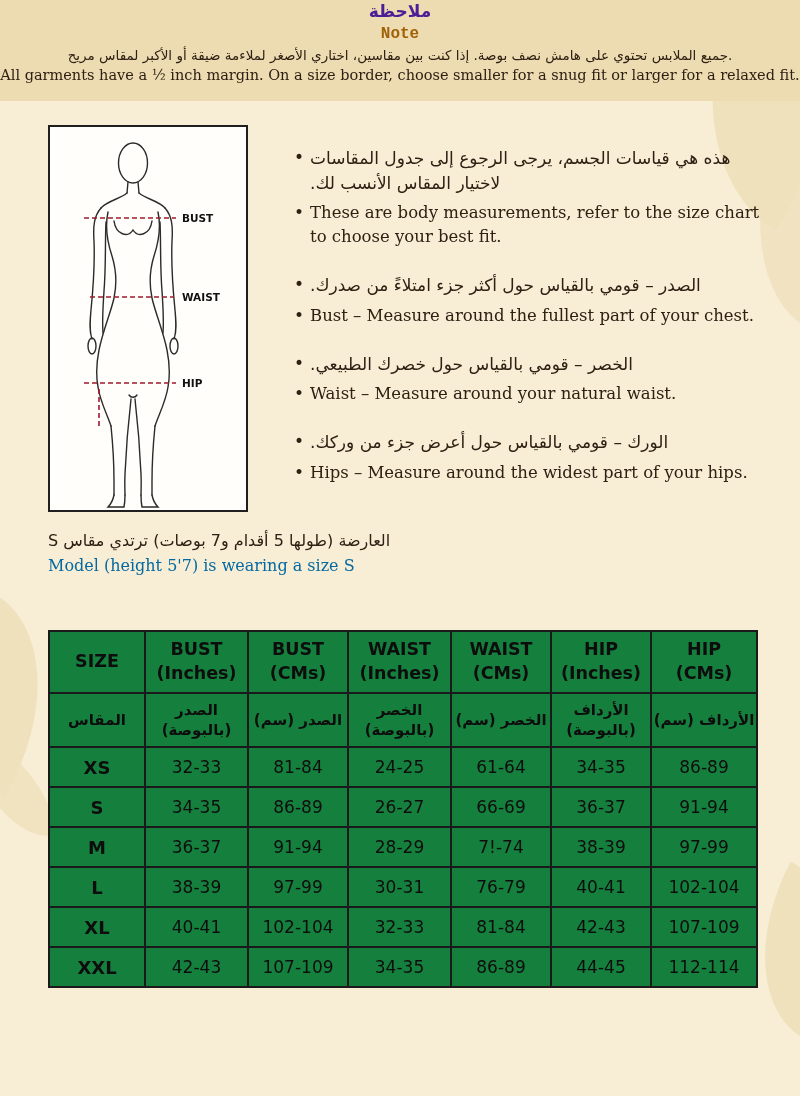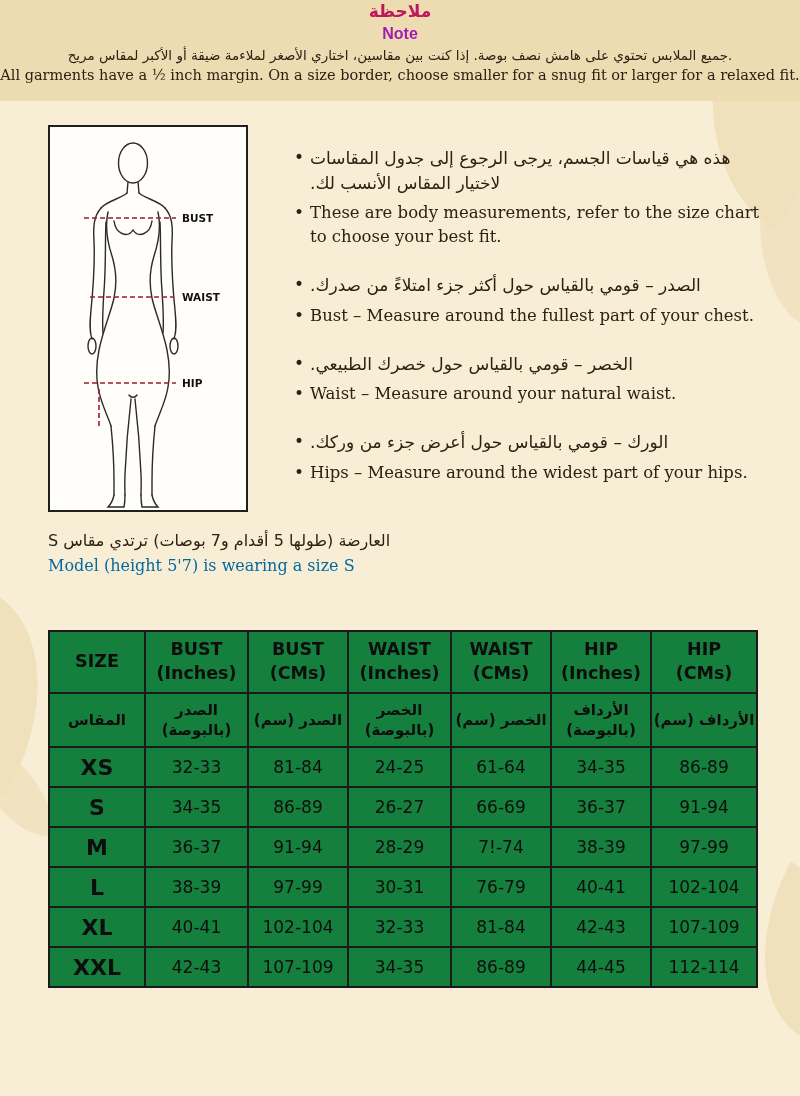--- a/index.html
+++ b/index.html
@@ -53,28 +53,28 @@
     position:absolute; left:48px; top:630px; width:708px;
     border-collapse:collapse; background:#15803d; color:#0d0d0d;
     table-layout:fixed;
   }
   .size-table th, .size-table td {
     border:2px solid #1a1a1a; text-align:center; vertical-align:middle; padding:0;
   }
   .size-table th.h-en { height:62px; font-size:17.5px; font-weight:bold; line-height:1.35; font-family:"DejaVu Sans", sans-serif; }
   .size-table th.h-ar { height:54px; font-size:15px; font-weight:bold; direction:rtl; line-height:1.35; }
   .size-table td { height:40px; font-size:17px; }
-  .size-table td.size-cell { font-weight:bold; font-size:22px; }
+  .size-table td.size-cell { font-weight:bold; font-size:18px; }
 
   .note-band {
     position:absolute; left:0; bottom:0; width:800px; height:110px;
     background:#eddcb2; text-align:center; padding-top:9px; z-index:1;
   }
-  .note-title-ar { font-size:17px; font-weight:bold; color:#be185d; line-height:1.35; }
-  .note-title-en { font-size:16px; font-weight:bold; color:#a21caf; font-family:Liberation Sans, sans-serif; line-height:1.4; }
+  .note-title-ar { font-size:17px; font-weight:bold; color:#4c1d95; line-height:1.35; }
+  .note-title-en { font-size:16px; font-weight:bold; color:#a16207; font-family:Liberation Mono, monospace; line-height:1.4; }
   .note-body-ar { font-size:13.5px; color:#2e2013; margin-top:0; line-height:1.5; }
   .note-body-en { font-size:14.5px; color:#2e2013; font-family:"DejaVu Serif", serif; line-height:1.45; }
 </style>
 </head>
 <body>
 
 <div class="page">
 
   <div class="leaf leaf-1"></div>
   <div class="leaf leaf-2"></div>

